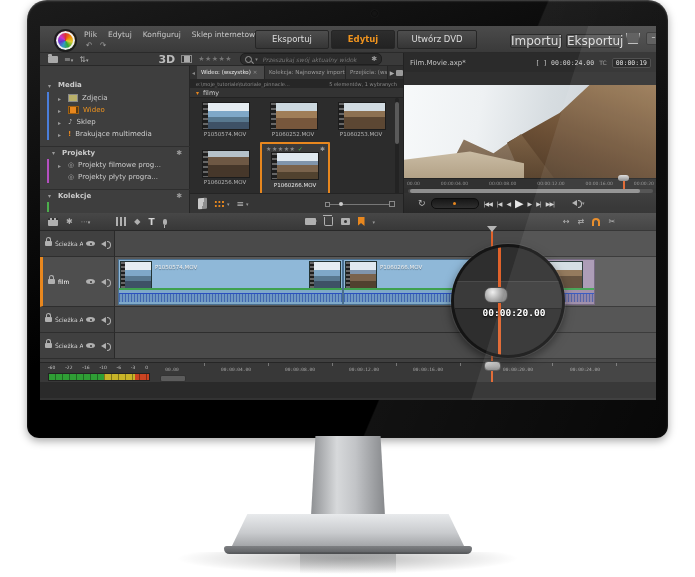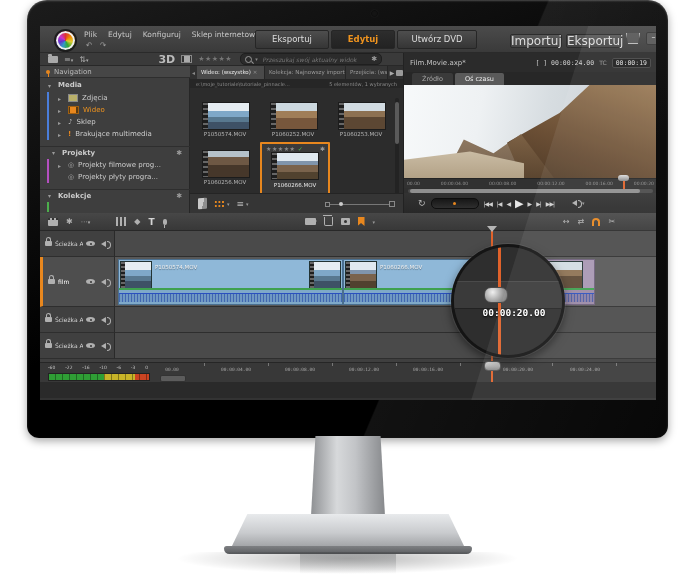--- a/index.html
+++ b/index.html
@@ -207,24 +207,20 @@
       <span class="stars">★★★★★</span>
       <span class="searchbox">
         <span class="i-search"></span>
         <span style="font-size:5px;color:#888;">▾</span>
         <input readonly="" placeholder="Przeszukaj swój aktualny widok" style="">
         <span class="i-gearsm">✱</span>
       </span>
     </div>
 
     <div class="r nav">
-      <div class="r navhead">
-        <span class="i-pin"></span>
-        <span>Navigation</span>
-      </div>
       <div class="navrow" style="top:13px;">
         <span class="tri">▾</span>
         <b>Media</b>
       </div>
       <div class="colorbar" style="left:7px;top:26px;height:48px;background:#4a7edb;"></div>
       <div class="navrow navitem active" style="top:38px;">
         <span class="tri">▸</span>
         <span class="i-video"></span>
         <span>Wideo</span>
       </div>
@@ -275,20 +271,24 @@
           <span style="color:#999;">×</span>
         </span>
         <span class="libtab" style="width:86px;">Kolekcja: Najnowszy import</span>
         <span class="libtab" style="width:44px;">Przejścia: (wsz</span>
         <span style="color:#aaa;font-size:6px;padding:0 2px;">▶</span>
         <span style="width:7px;height:6px;background:#9a9a9a;display:inline-block;border-radius:1px;"></span>
       </div>
       <div class="r libinfo">
         <span>e:\moje_tutoriale\tutoriale_pinnacle...</span>
         <span>5 elementów, 1 wybranych</span>
+      </div>
+      <div class="r group">
+        <span class="gtri">▾</span>
+        <span>filmy</span>
       </div>
 
       <div class="cell" style="left:4px;top:34px;">
         <div class="thumb tv1"></div>
         <div class="cname">P1050574.MOV</div>
       </div>
       <div class="cell" style="left:72px;top:34px;">
         <div class="thumb tv2"></div>
         <div class="cname">P1060252.MOV</div>
       </div>
@@ -329,24 +329,20 @@
     </div>
 
     <div class="r pv">
       <div class="r pvhead">
         <span>Film.Movie.axp*</span>
         <span style="display:flex;gap:5px;align-items:center;">
           <span class="mono" style="font-size:6.5px;color:#cfcfcf;margin-left:24px;">[ ] 00:00:24.00</span>
           <span style="font-size:6px;color:#9a9a9a;">TC</span>
           <span class="tcbox">00:00:19</span>
         </span>
-      </div>
-      <div class="r pvtabs">
-        <span class="pvtab">Źródło</span>
-        <span class="pvtab active">Oś czasu</span>
       </div>
       <div class="r video">
         <div class="mtn1"></div>
         <div class="mtn2"></div>
         <div class="road"></div>
       </div>
       <div class="r pvruler">
         <span>00.00</span>
         <span>00:00:04.00</span>
         <span>00:00:08.00</span>

